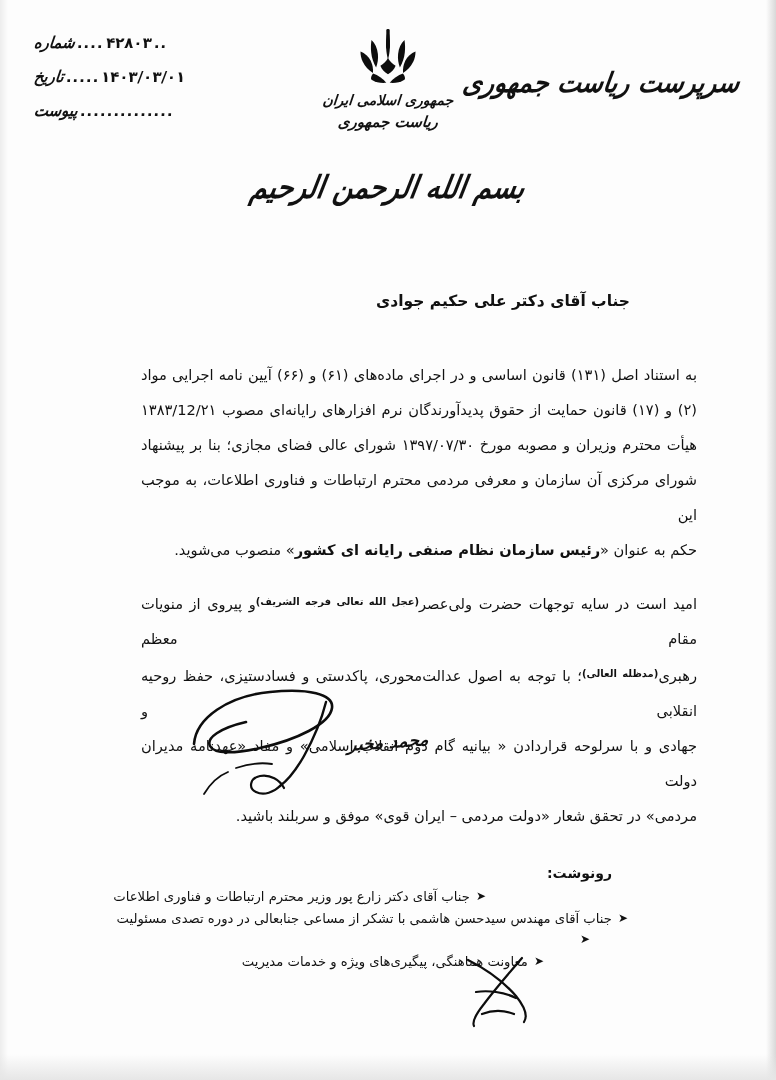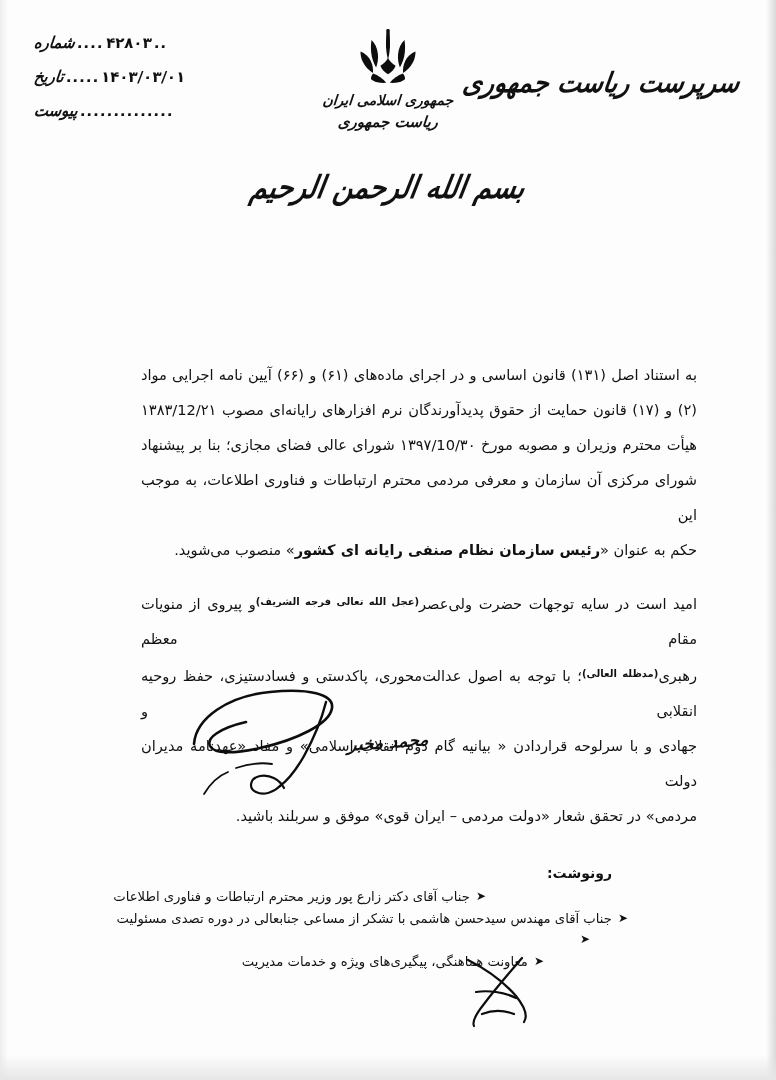--- a/index.html
+++ b/index.html
@@ -329,27 +329,28 @@
       <div class="emblem-line2">ریاست جمهوری</div>
     </div>
 
     <div class="office-title">سرپرست ریاست جمهوری</div>
   </div>
 
   <div class="bismillah">
     <span class="bismillah-text">بسم الله الرحمن الرحیم</span>
   </div>
 
+  <div class="addressee">جناب آقای دکتر علی حکیم جوادی</div>
 
   <div class="body-wrap">
 
     <div class="para">
       <div class="line-text">به استناد اصل (۱۳۱) قانون اساسی و در اجرای ماده‌های (۶۱) و (۶۶) آیین نامه اجرایی مواد</div>
       <div class="line-text">(۲) و (۱۷) قانون حمایت از حقوق پدیدآورندگان نرم افزارهای رایانه‌ای مصوب ۱۳۸۳/12/۲۱</div>
-      <div class="line-text">هیأت محترم وزیران و مصوبه مورخ ۱۳۹۷/10/۳۰ شورای عالی فضای مجازی؛ بنا بر پیشنهاد</div>
+      <div class="line-text">هیأت محترم وزیران و مصوبه مورخ ۱۳۹۷/۰۷/۳۰ شورای عالی فضای مجازی؛ بنا بر پیشنهاد</div>
       <div class="line-text">شورای مرکزی آن سازمان و معرفی مردمی محترم ارتباطات و فناوری اطلاعات، به موجب این</div>
       <div class="line-text no-justify">
         <span>حکم به عنوان «</span><span class="bold-title">رئیس سازمان نظام صنفی رایانه ای کشور</span><span>» منصوب می‌شوید.</span>
       </div>
     </div>
 
     <div class="para">
       <div class="line-text">
         <span>امید است در سایه توجهات حضرت ولی‌عصر</span><span class="honorific">(عجل الله تعالی فرجه الشریف)</span><span>و پیروی از منویات مقام معظم</span>
       </div>

